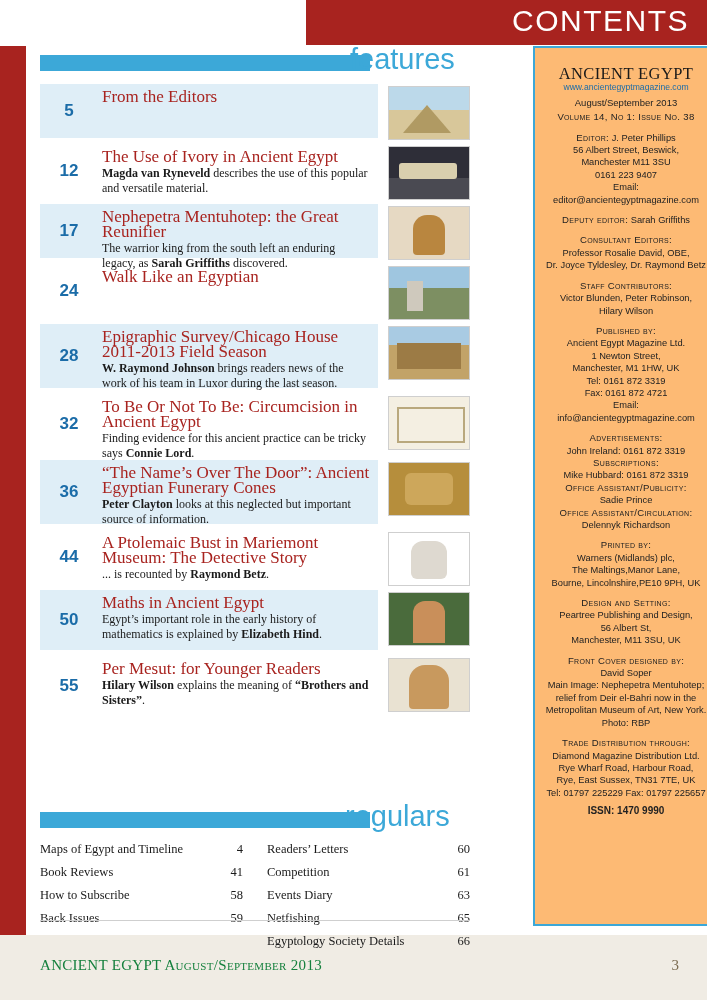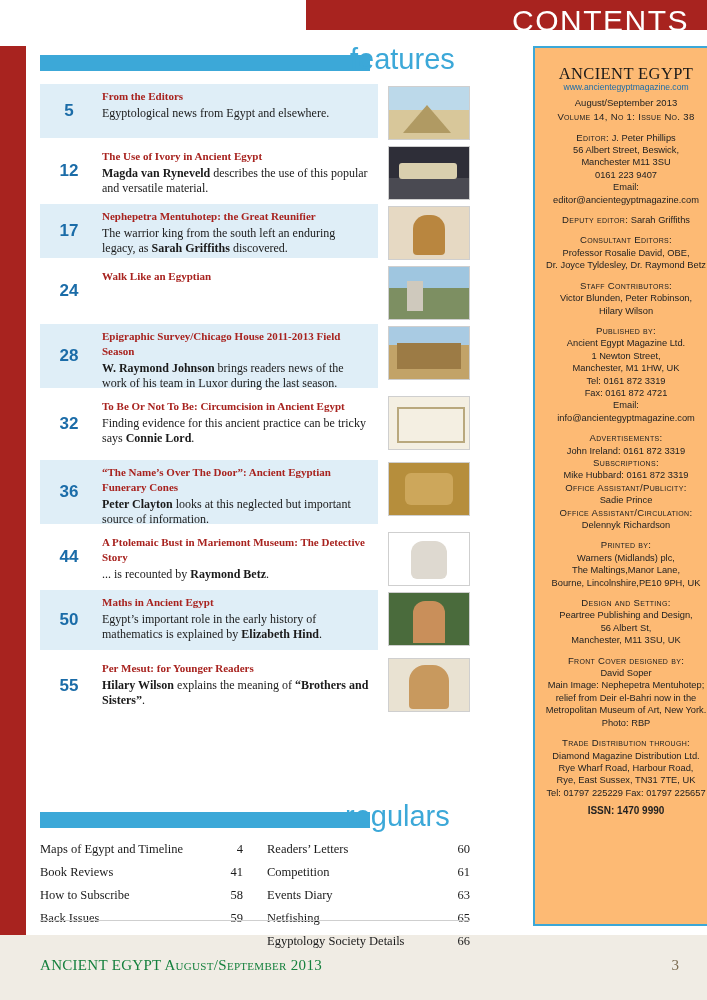--- a/index.html
+++ b/index.html
@@ -22,21 +22,21 @@
   }
   .bottom-bar{
     position:absolute;left:0;top:935px;width:707px;height:65px;
     background:#f0ece4;
   }
   .top-red{
     position:absolute;left:0;top:0;width:707px;height:46px;
     background:#ffffff;
   }
   .contents-band{
-    position:absolute;left:306px;top:0;width:401px;height:30px;
+    position:absolute;left:306px;top:0;width:401px;height:45px;
     background:#a8231f;
   }
   .contents-title{
     position:absolute;right:18px;top:4px;
     color:#ffffff;
     font-family:"Liberation Sans", sans-serif;
     font-size:30px;letter-spacing:1.5px;font-weight:400;
   }
   
   .features-rule{
@@ -68,22 +68,22 @@
     width:34px;text-align:center;
     color:#1b6ca8;
     font-family:"Liberation Sans", sans-serif;
     font-weight:bold;font-size:17px;
   }
   .txt{
     position:absolute;left:62px;right:100px;top:5px;
   }
   .ttl{
     color:#a8231f;
-    font-weight:bold;
-    font-size:11px;
+    font-weight:normal;
+    font-size:17px;
     line-height:15px;
     margin-bottom:2px;
   }
   .dsc{
     font-size:12px;line-height:14.5px;color:#1a1a1a;
   }
   .dsc b{font-weight:bold;}
   .thumb{
     position:absolute;right:0;top:2px;width:80px;height:52px;
     border:1px solid #cfcfcf;
@@ -195,21 +195,20 @@
 
   <div class="features-rule"></div>
   <div class="features-label">features</div>
 
   <div class="features" id="features-list">
       <div class="frow">
         <div class="band"></div>
         <div class="pg">5</div>
         <div class="txt">
           <div class="ttl">From the Editors</div>
-          <div class="dsc">Egyptological news from Egypt and elsewhere.</div>
         </div>
         <div class="thumb t-pyramid"></div>
       </div>
       <div class="frow nb">
         <div class="band"></div>
         <div class="pg">12</div>
         <div class="txt">
           <div class="ttl">The Use of  Ivory in Ancient Egypt</div>
           <div class="dsc"><b>Magda van Ryneveld</b> describes the use of this popular and versatile material.</div>
         </div>

